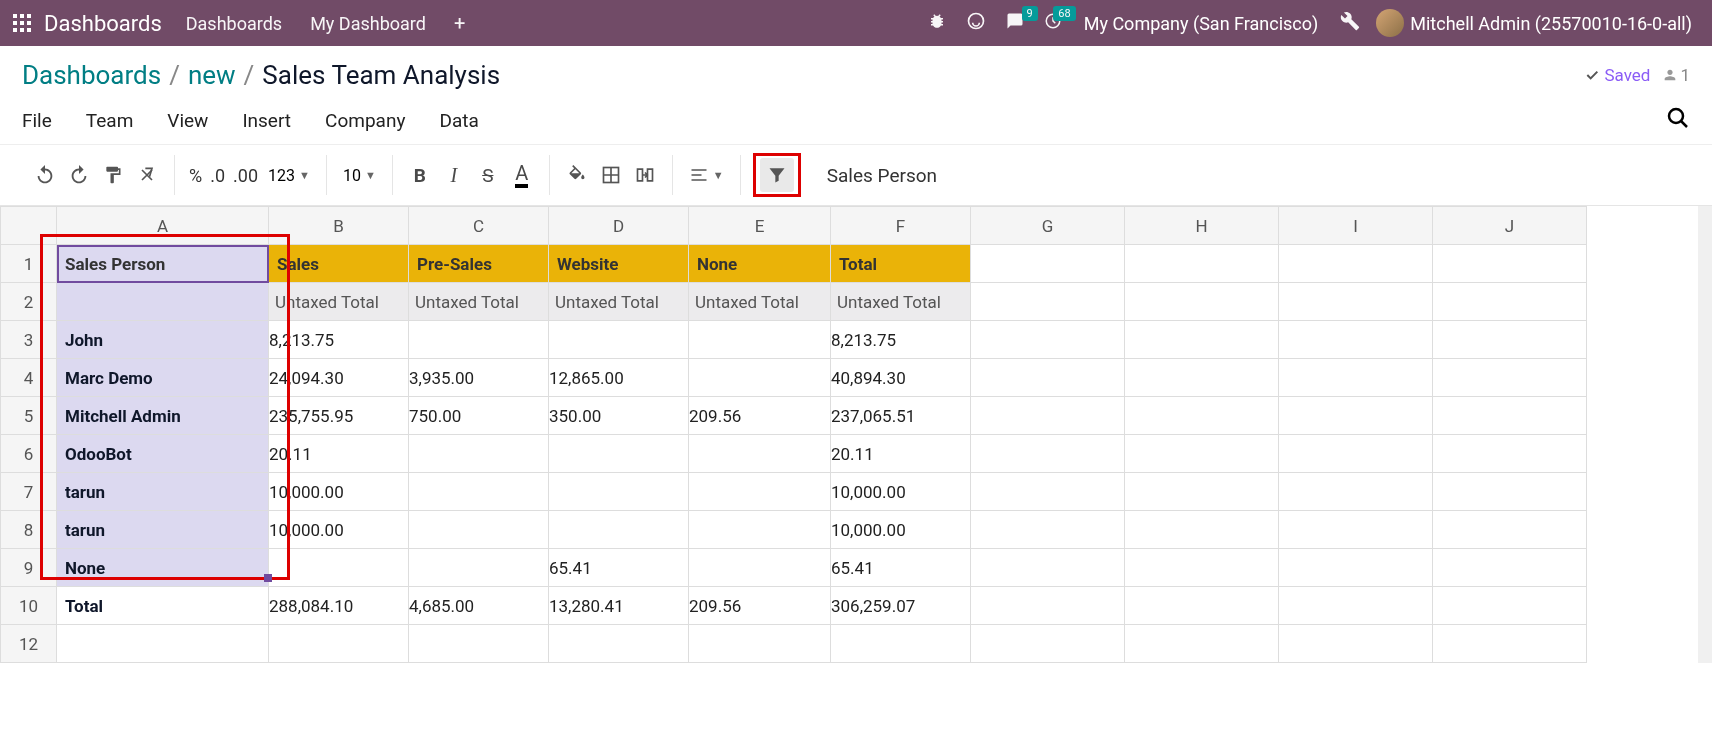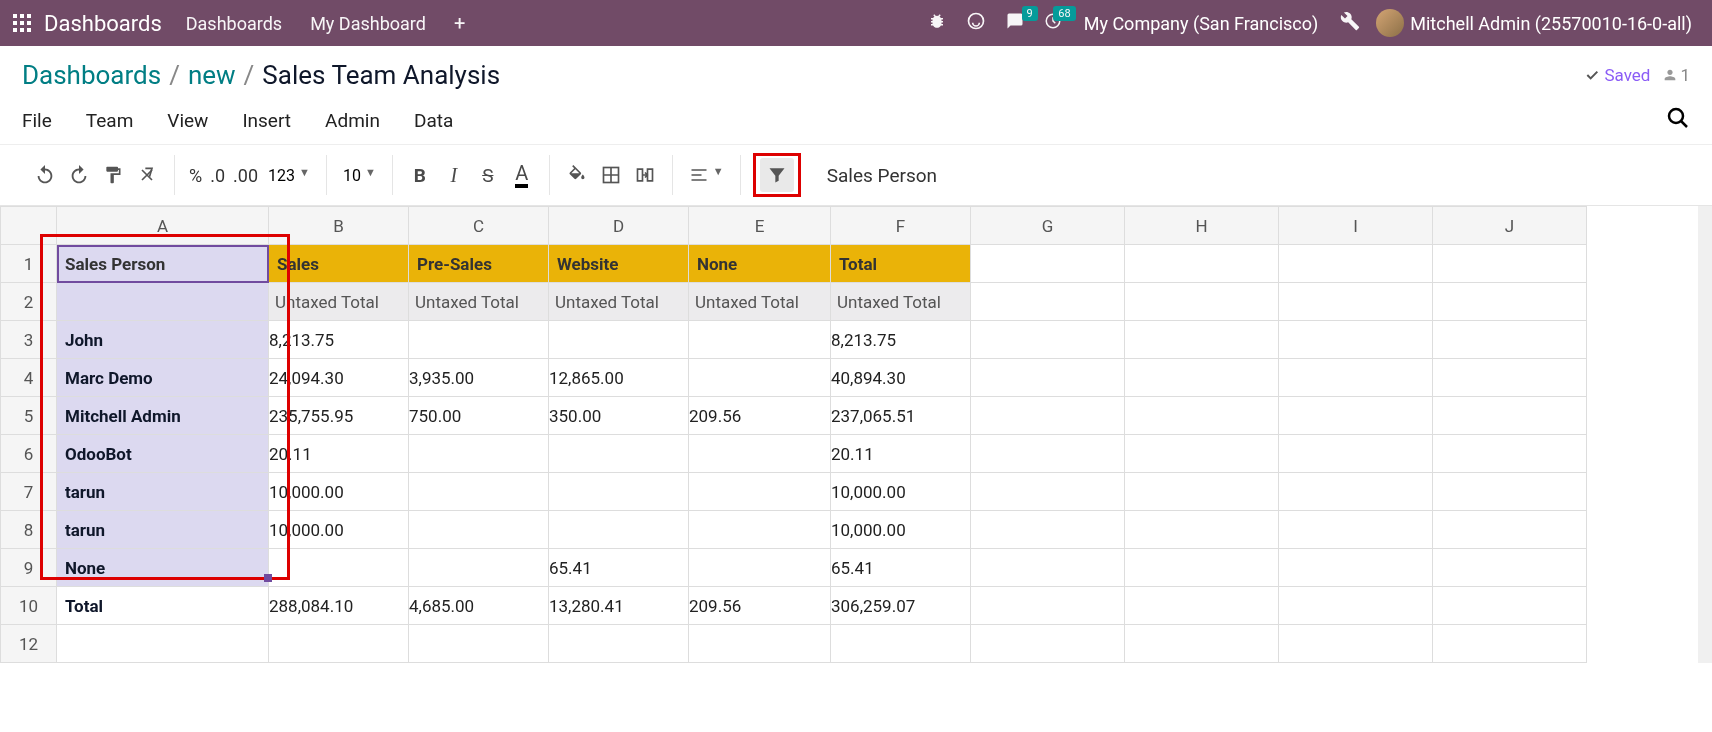--- a/index.html
+++ b/index.html
@@ -34,21 +34,21 @@
 .menubar { display: flex; align-items: center; padding: 6px 22px 10px; border-bottom: 1px solid #eee; }
 .menubar .menu-item { font-size: 19px; margin-right: 34px; cursor: pointer; color: #222; }
 .menubar .search-right { margin-left: auto; cursor: pointer; }
 
 
 .toolbar { display: flex; align-items: center; padding: 10px 18px; border-bottom: 1px solid #e5e5e5; }
 .tb-group { display:flex; align-items:center; padding: 0 10px; border-right:1px solid #e5e5e5; height: 40px;}
 .tb-group:last-child { border-right:none; }
 .tb-btn { width:34px; height:34px; display:flex; align-items:center; justify-content:center; cursor:pointer; color:#4a4a4a; border-radius:3px;}
 .tb-text { font-size:18px; color:#333; cursor:pointer; padding:0 4px;}
-.tb-dd { display:flex; cursor:pointer; padding: 0 6px;}
+.tb-dd { display:flex; align-items:center; cursor:pointer; padding: 0 6px;}
 .tb-dd .caret{margin-left:4px; font-size:11px; color:#666;}
 .bold{font-weight:700; font-size:19px;}
 .italic{font-style:italic; font-family:serif; font-size:20px;}
 .strike{text-decoration:line-through; font-size:19px;}
 .underline-a{font-size:20px; border-bottom:4px solid #000; line-height:1; padding-bottom:1px;}
 .filter-active{background:#e9e9e9; border-radius:3px;}
 .filter-box{border:3px solid #d00; padding:2px 4px; margin: -3px 2px;}
 .cell-name{font-size:19px; color:#333; margin-left:14px;}
 
 
@@ -146,21 +146,21 @@
       </svg>
     <span>1</span>
   </div>
 </div>
 
 <div class="menubar">
   <div class="menu-item">File</div>
   <div class="menu-item">Team</div>
   <div class="menu-item">View</div>
   <div class="menu-item">Insert</div>
-  <div class="menu-item">Admin</div>
+  <div class="menu-item">Company</div>
   <div class="menu-item">Data</div>
   <div class="search-right">
     <svg width="24" height="24" viewBox="0 0 24 24" fill="none" stroke="#000" stroke-width="2.5">
         <circle cx="10" cy="10" r="7"></circle>
         <path d="M21 21l-6-6"></path>
       </svg>
   </div>
 </div>
 
 <div class="toolbar">

